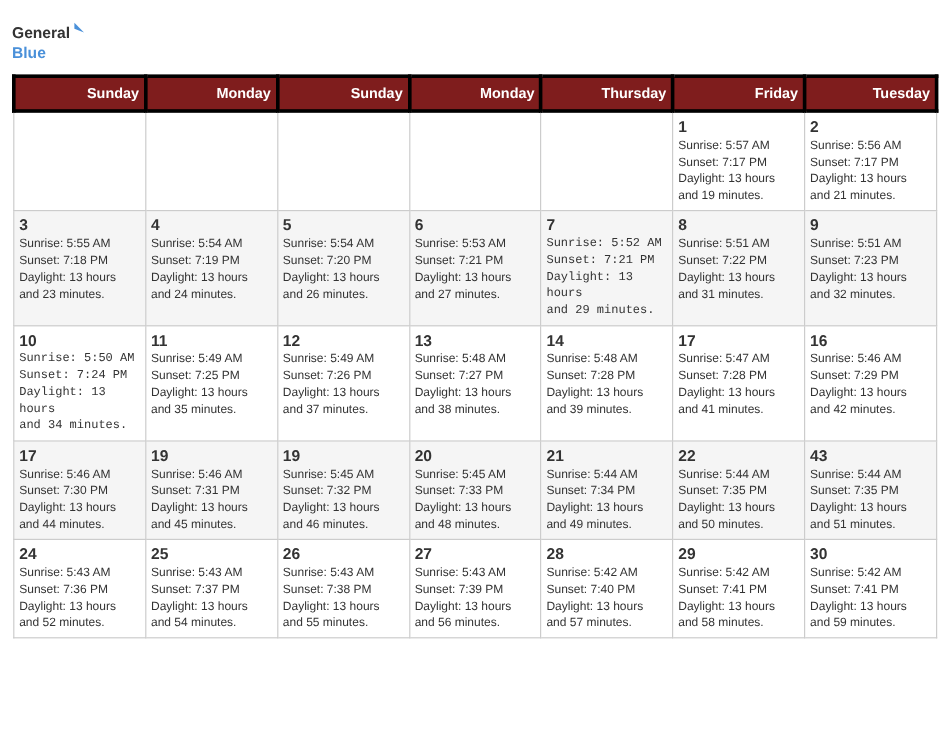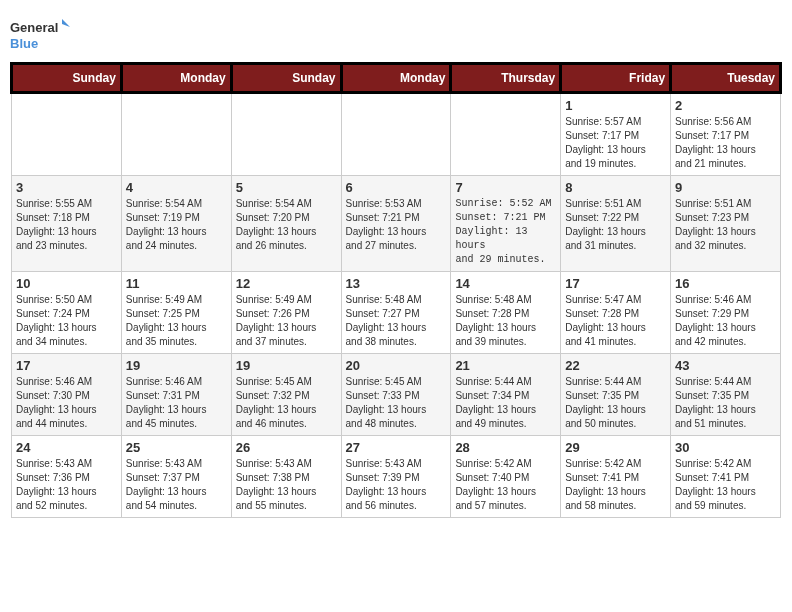--- a/index.html
+++ b/index.html
@@ -173,21 +173,21 @@
           <span class="day-num">9</span>
           <div class="day-info" style="white-space: pre-line;">Sunrise: 5:51 AM
 Sunset: 7:23 PM
 Daylight: 13 hours
 and 32 minutes.</div>
         </td>
       </tr>
       <tr>
         <td>
           <span class="day-num">10</span>
-          <div class="day-info" style="white-space: pre-line;">Sunrise: 5:50 AM
+          <div class="day-info" style="white-space: pre-line; font-family: Liberation Mono, monospace;">Sunrise: 5:50 AM
 Sunset: 7:24 PM
 Daylight: 13 hours
 and 34 minutes.</div>
         </td>
         <td>
           <span class="day-num">11</span>
           <div class="day-info" style="white-space: pre-line;">Sunrise: 5:49 AM
 Sunset: 7:25 PM
 Daylight: 13 hours
 and 35 minutes.</div>

